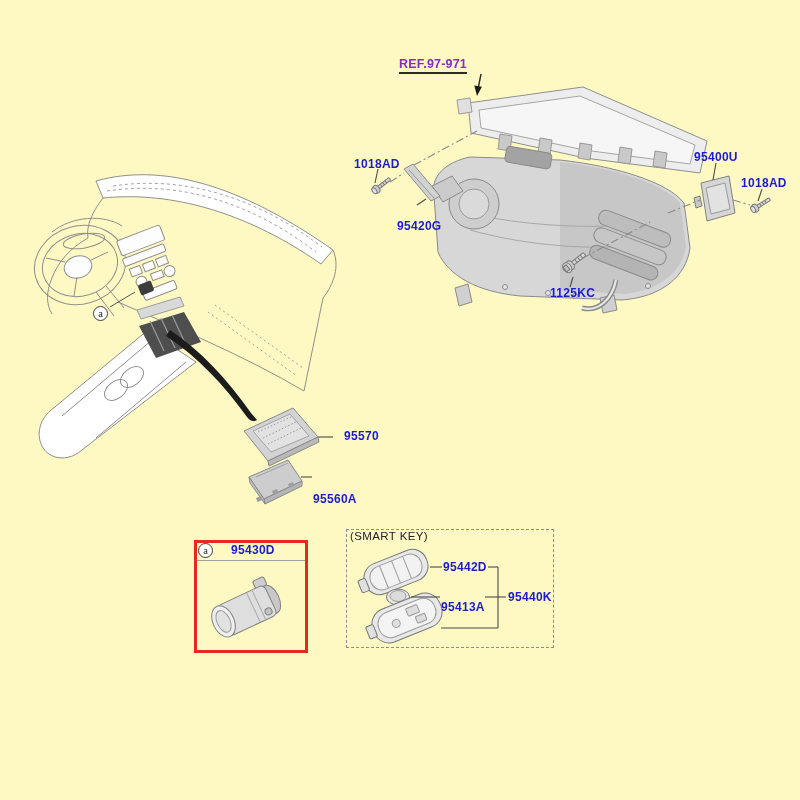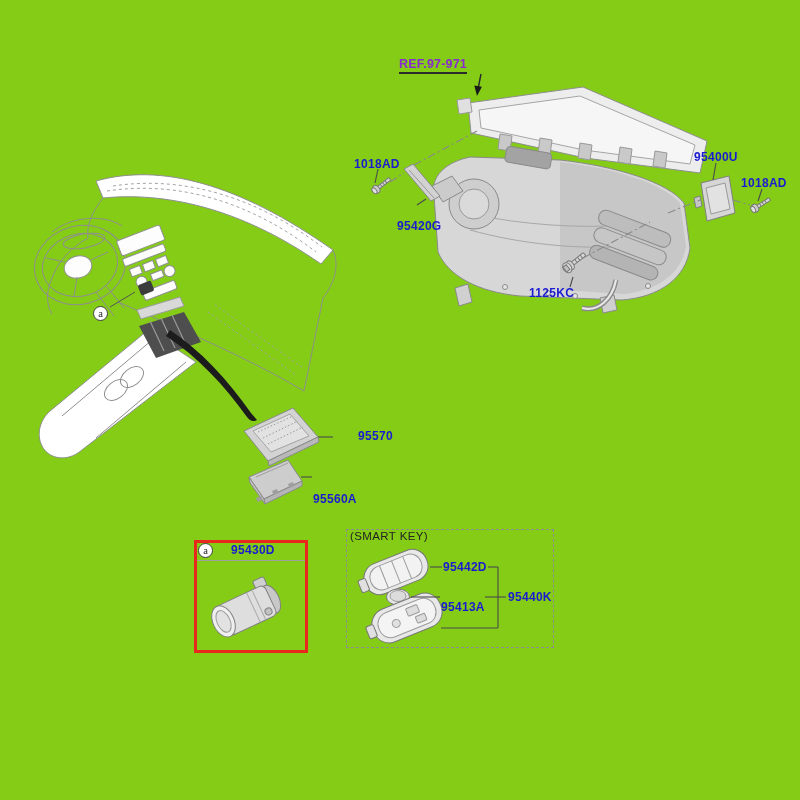--- a/index.html
+++ b/index.html
@@ -1,16 +1,16 @@
 <!DOCTYPE html>
 <html style="--part-label: #1b1bd1; --ref-label: #8a2bd0; --highlight-box: #e8281c;"><head>
 <meta charset="utf-8">
 <style>
   html,body{margin:0;padding:0;background:#fff;}
-  #stage{position:relative;width:800px;height:800px;background:#84cc16;overflow:hidden;
+  #stage{position:relative;width:800px;height:800px;background:#fef9c3;overflow:hidden;
          font-family:"Liberation Sans",sans-serif;}
   #artwork{position:absolute;left:0;top:0;}
   .lbl{position:absolute;font:700 12px "Liberation Sans",sans-serif;
        color:var(--part-label,#1b1bd1);white-space:nowrap;letter-spacing:.3px;z-index:3;}
   .ref{position:absolute;font:700 12.5px "Liberation Sans",sans-serif;
        color:var(--ref-label,#8a2bd0);letter-spacing:.2px;border-bottom:2px solid #2b2b2b;
        padding-bottom:1px;white-space:nowrap;z-index:3;}
   .blk{position:absolute;font:400 11.5px "Liberation Sans",sans-serif;color:#232323;
        letter-spacing:.4px;white-space:nowrap;z-index:3;}
   .marker{position:absolute;width:15px;height:15px;border:1.3px solid #3f3f3f;border-radius:50%;
@@ -251,23 +251,23 @@
 
   <div class="redbox"></div>
   <div class="keybox"></div>
 
   <div class="ref" style="left:399px;top:57px;">REF.97-971</div>
 
   <div class="lbl" style="left:354px;top:157px;">1018AD</div>
   <div class="lbl" style="left:397px;top:203px;margin-top:16px;">95420G</div>
   <div class="lbl" style="left:694px;top:150px;">95400U</div>
   <div class="lbl" style="left:741px;top:176px;">1018AD</div>
-  <div class="lbl" style="left:529px;top:286px;">1125KC</div>
-
-  <div class="lbl" style="left:330px;top:429px;padding-left:28px;">95570</div>
+  <div class="lbl" style="left:550px;top:286px;">1125KC</div>
+
+  <div class="lbl" style="left:316px;top:429px;padding-left:28px;">95570</div>
   <div class="lbl" style="left:313px;top:492px;">95560A</div>
 
   <div class="marker" style="left:93px;top:306px;">a</div>
 
   <div class="marker" style="left:198px;top:543px;">a</div>
   <div class="lbl" style="left:231px;top:543px;">95430D</div>
 
   <div class="blk" style="left:350px;top:530px;">(SMART KEY)</div>
   <div class="lbl" style="left:443px;top:560px;">95442D</div>
   <div class="lbl" style="left:441px;top:590px;margin-top:10px;">95413A</div>

